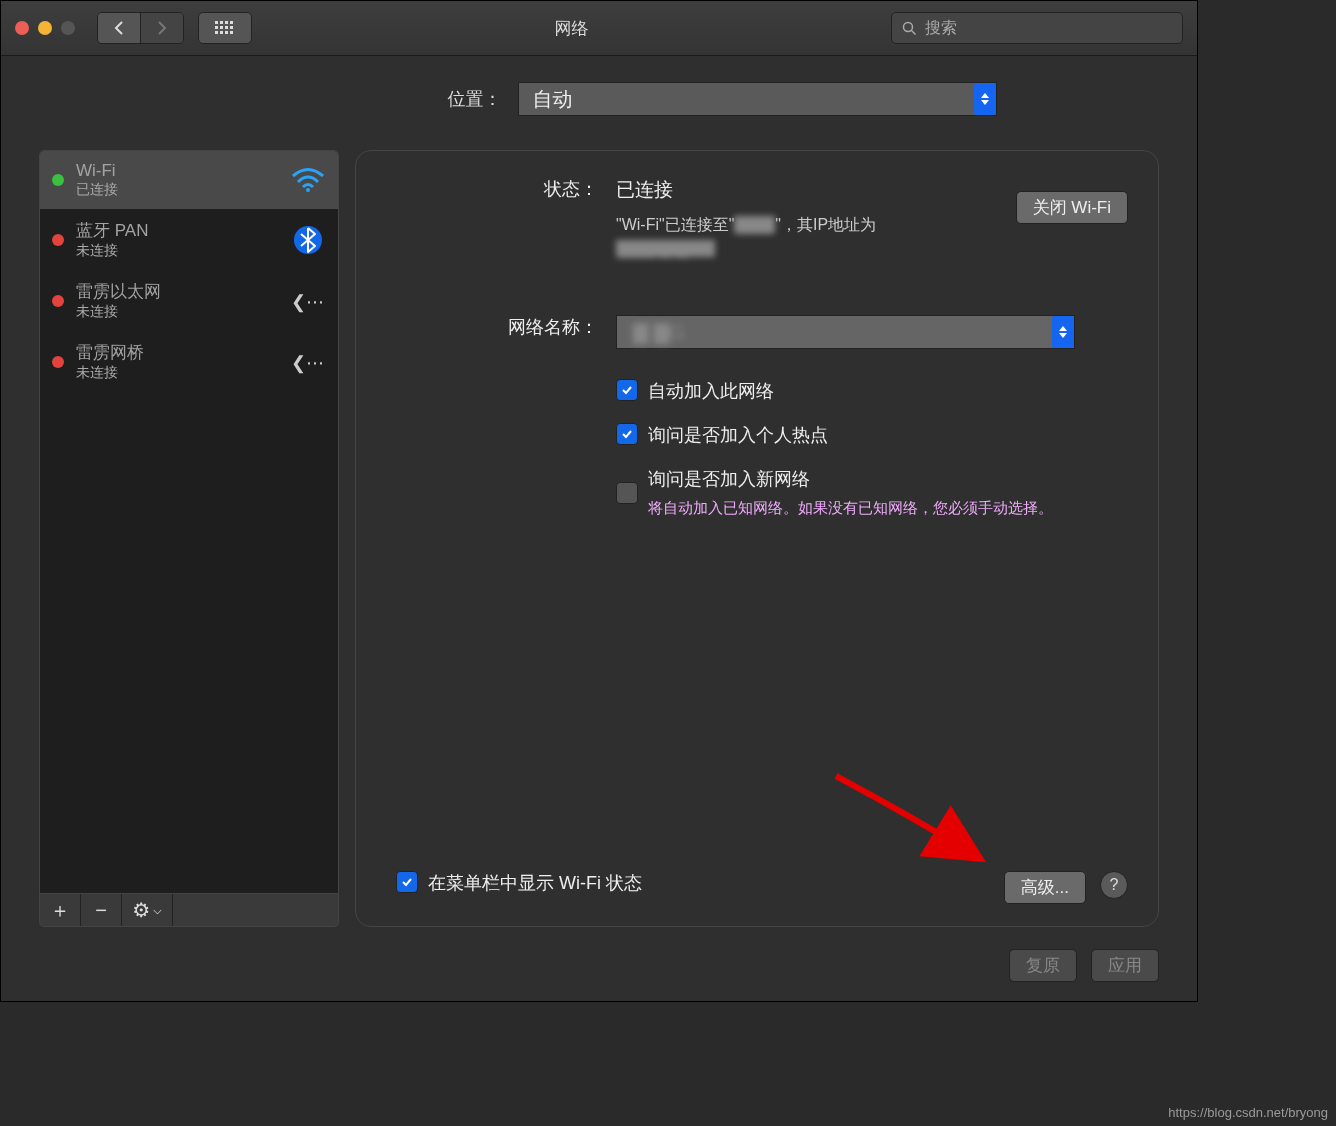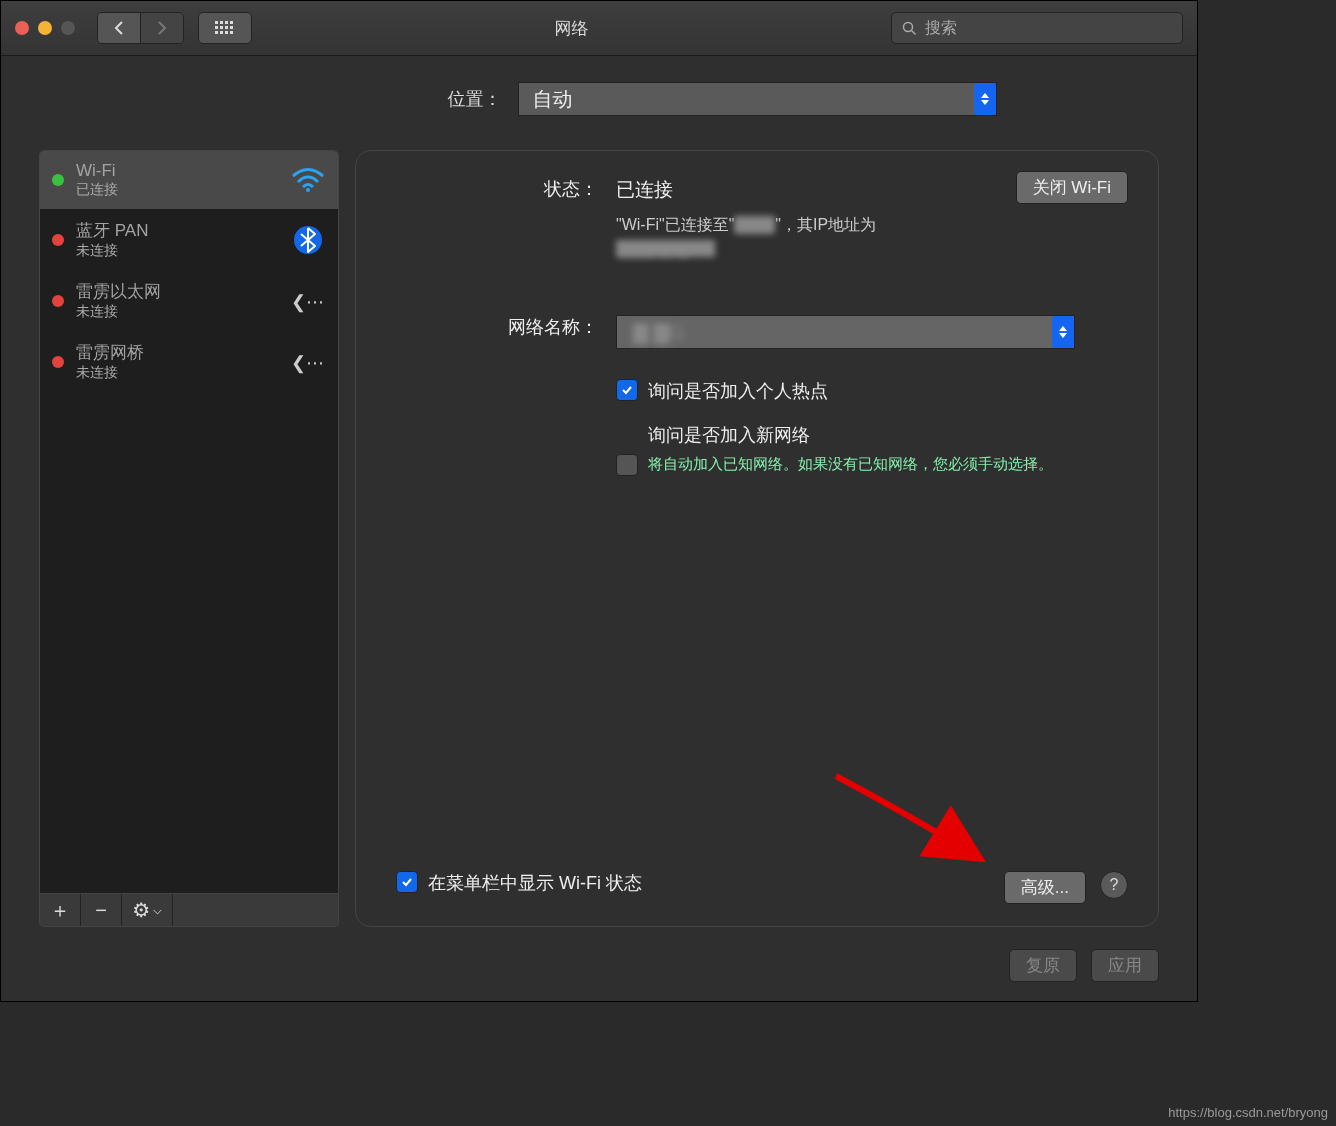--- a/index.html
+++ b/index.html
@@ -44,27 +44,27 @@
 .toolbtn{width:40px;border-right:1px solid #222;display:flex;align-items:center;justify-content:center;color:#ddd;font-size:20px}
 .toolbtn.gear{width:50px}
 .detail{flex:1;background:transparent;border:1px solid #444;border-radius:16px;padding:26px 30px;position:relative}
 .row{display:flex;margin-bottom:16px}
 .rowlabel{width:212px;text-align:right;padding-right:18px;font-size:18px;color:#eee}
 .rowbody{flex:1}
 .status-val{font-size:19px;color:#eee}
 .status-text{font-size:16px;color:#ccc;margin-top:10px;line-height:1.5}
 .btn{background:#6a6a6a;border:1px solid #222;border-radius:5px;padding:4px 16px;font-size:17px;color:#eee}
 .btn.disabled{background:#4a4a4a;color:#888}
-.btn-close-wifi{position:absolute;right:30px;top:20px}
+.btn-close-wifi{position:absolute;right:30px;top:40px}
 .chk-row{display:flex;align-items:flex-start;gap:10px;margin-bottom:20px;font-size:18px}
 .chk{width:20px;height:20px;border-radius:4px;border:1px solid #222;display:flex;align-items:center;justify-content:center;flex-shrink:0}
 .chk.on{background:#1268e8}
 .chk.off{background:#555}
 .chk-txt{color:#eee}
-.chk-help{font-size:15px;color:#86efac;margin-top:6px;line-height:1.5}
+.chk-help{font-size:15px;color:#f0abfc;margin-top:6px;line-height:1.5}
 .bottomrow{position:absolute;bottom:22px;left:40px;right:30px;display:flex;align-items:flex-start}
 .bottomrow .chk-row{margin-bottom:0}
 .spacer{flex:1}
 .helpbtn{width:26px;height:26px;border-radius:50%;background:#5a5a5a;border:1px solid #222;display:flex;align-items:center;justify-content:center;font-size:16px;color:#ddd;margin-left:14px}
 .footer{display:flex;justify-content:flex-end;gap:14px;padding-top:22px}
 svg{display:block}
 .blur{filter:blur(3px);background:#888;color:#888;padding:0 2px}
 .watermark{position:absolute;right:8px;bottom:6px;font-size:13px;color:#999}
 .arrow-annotation{position:absolute;pointer-events:none}
 </style>
@@ -219,23 +219,31 @@
                 </div>
             </div>
 
             <div style="margin-top:30px">
               <div class="chk-row">
                 <div class="chk on">
                     <svg width="12" height="12" viewBox="0 0 12 12">
                       <path d="M2 6 L5 9 L10 3" stroke="#fff" stroke-width="2" fill="none"></path>
                     </svg>
                   </div>
+                <div class="chk-txt">自动加入此网络</div>
+              </div>
+              <div class="chk-row">
+                <div class="chk on">
+                    <svg width="12" height="12" viewBox="0 0 12 12">
+                      <path d="M2 6 L5 9 L10 3" stroke="#fff" stroke-width="2" fill="none"></path>
+                    </svg>
+                  </div>
                 <div class="chk-txt">询问是否加入个人热点</div>
               </div>
-              <div class="chk-row" style="flex-direction:row;align-items:flex-end">
+              <div class="chk-row" style="flex-direction:row;align-items:center">
                 <div class="chk off"></div>
                 <div>
                   <div class="chk-txt">询问是否加入新网络</div>
                   <div class="chk-help">将自动加入已知网络。如果没有已知网络，您必须手动选择。</div>
                 </div>
               </div>
             </div>
           </div>
         </div>
 

